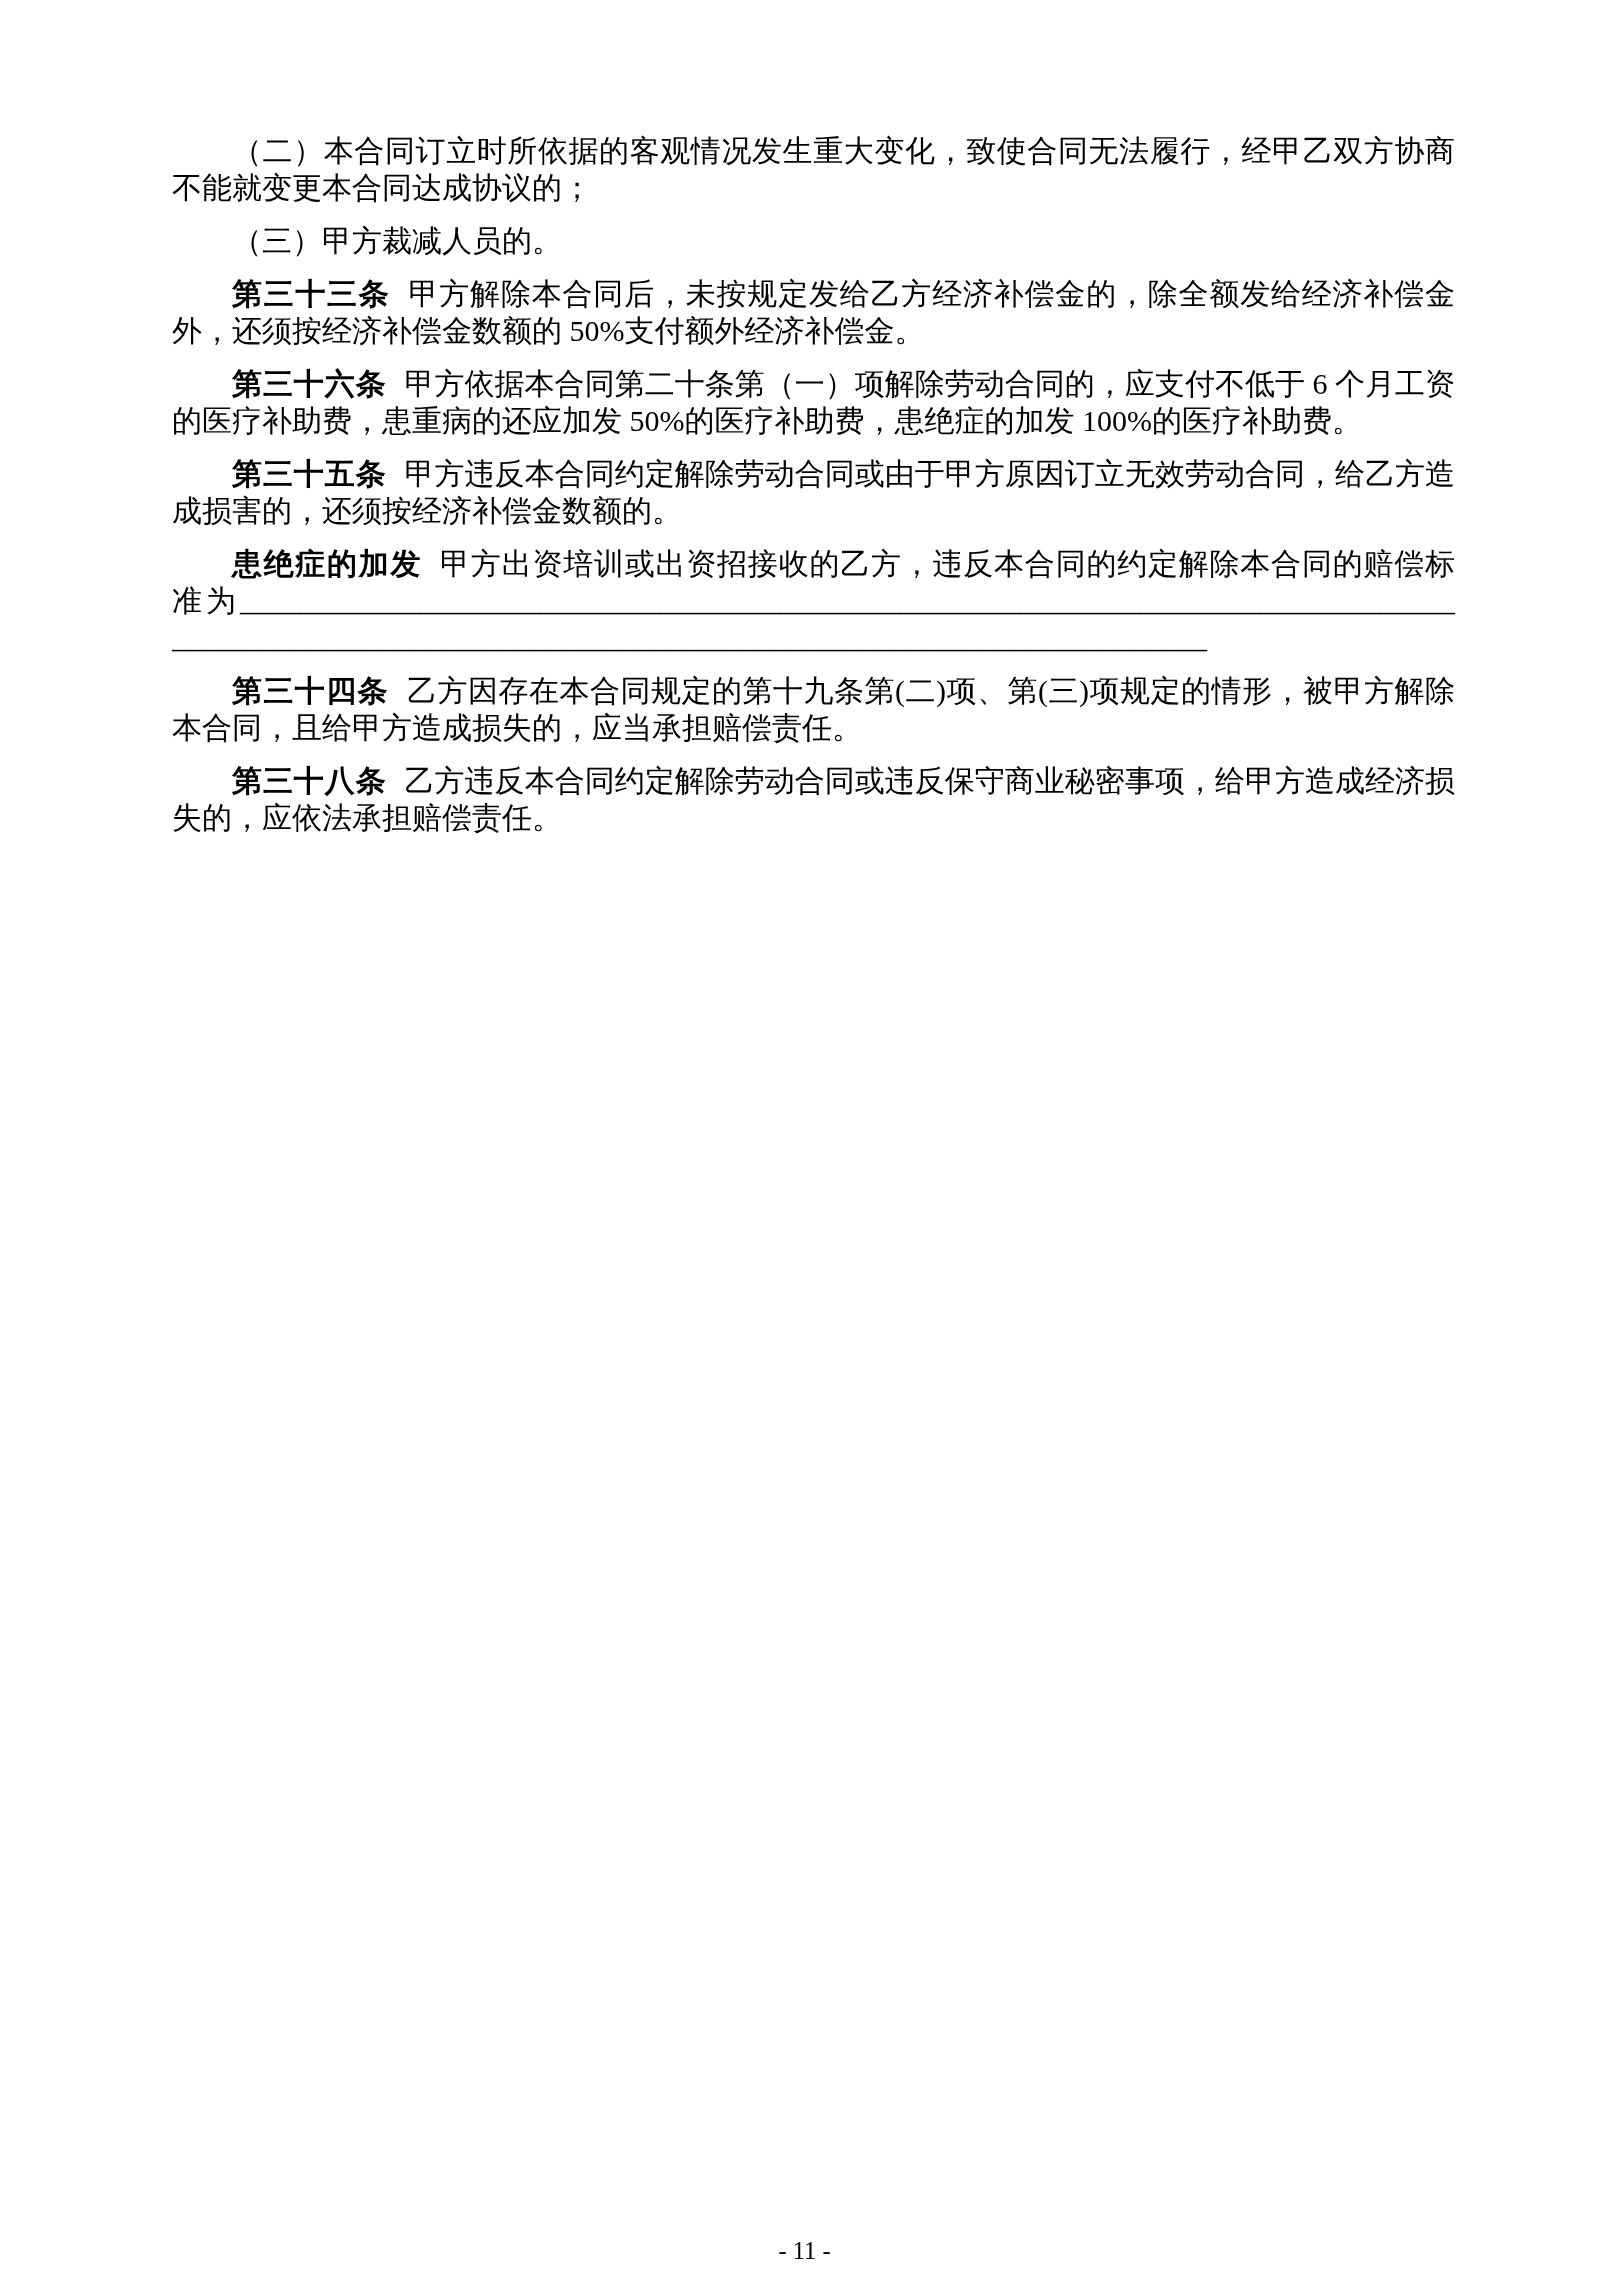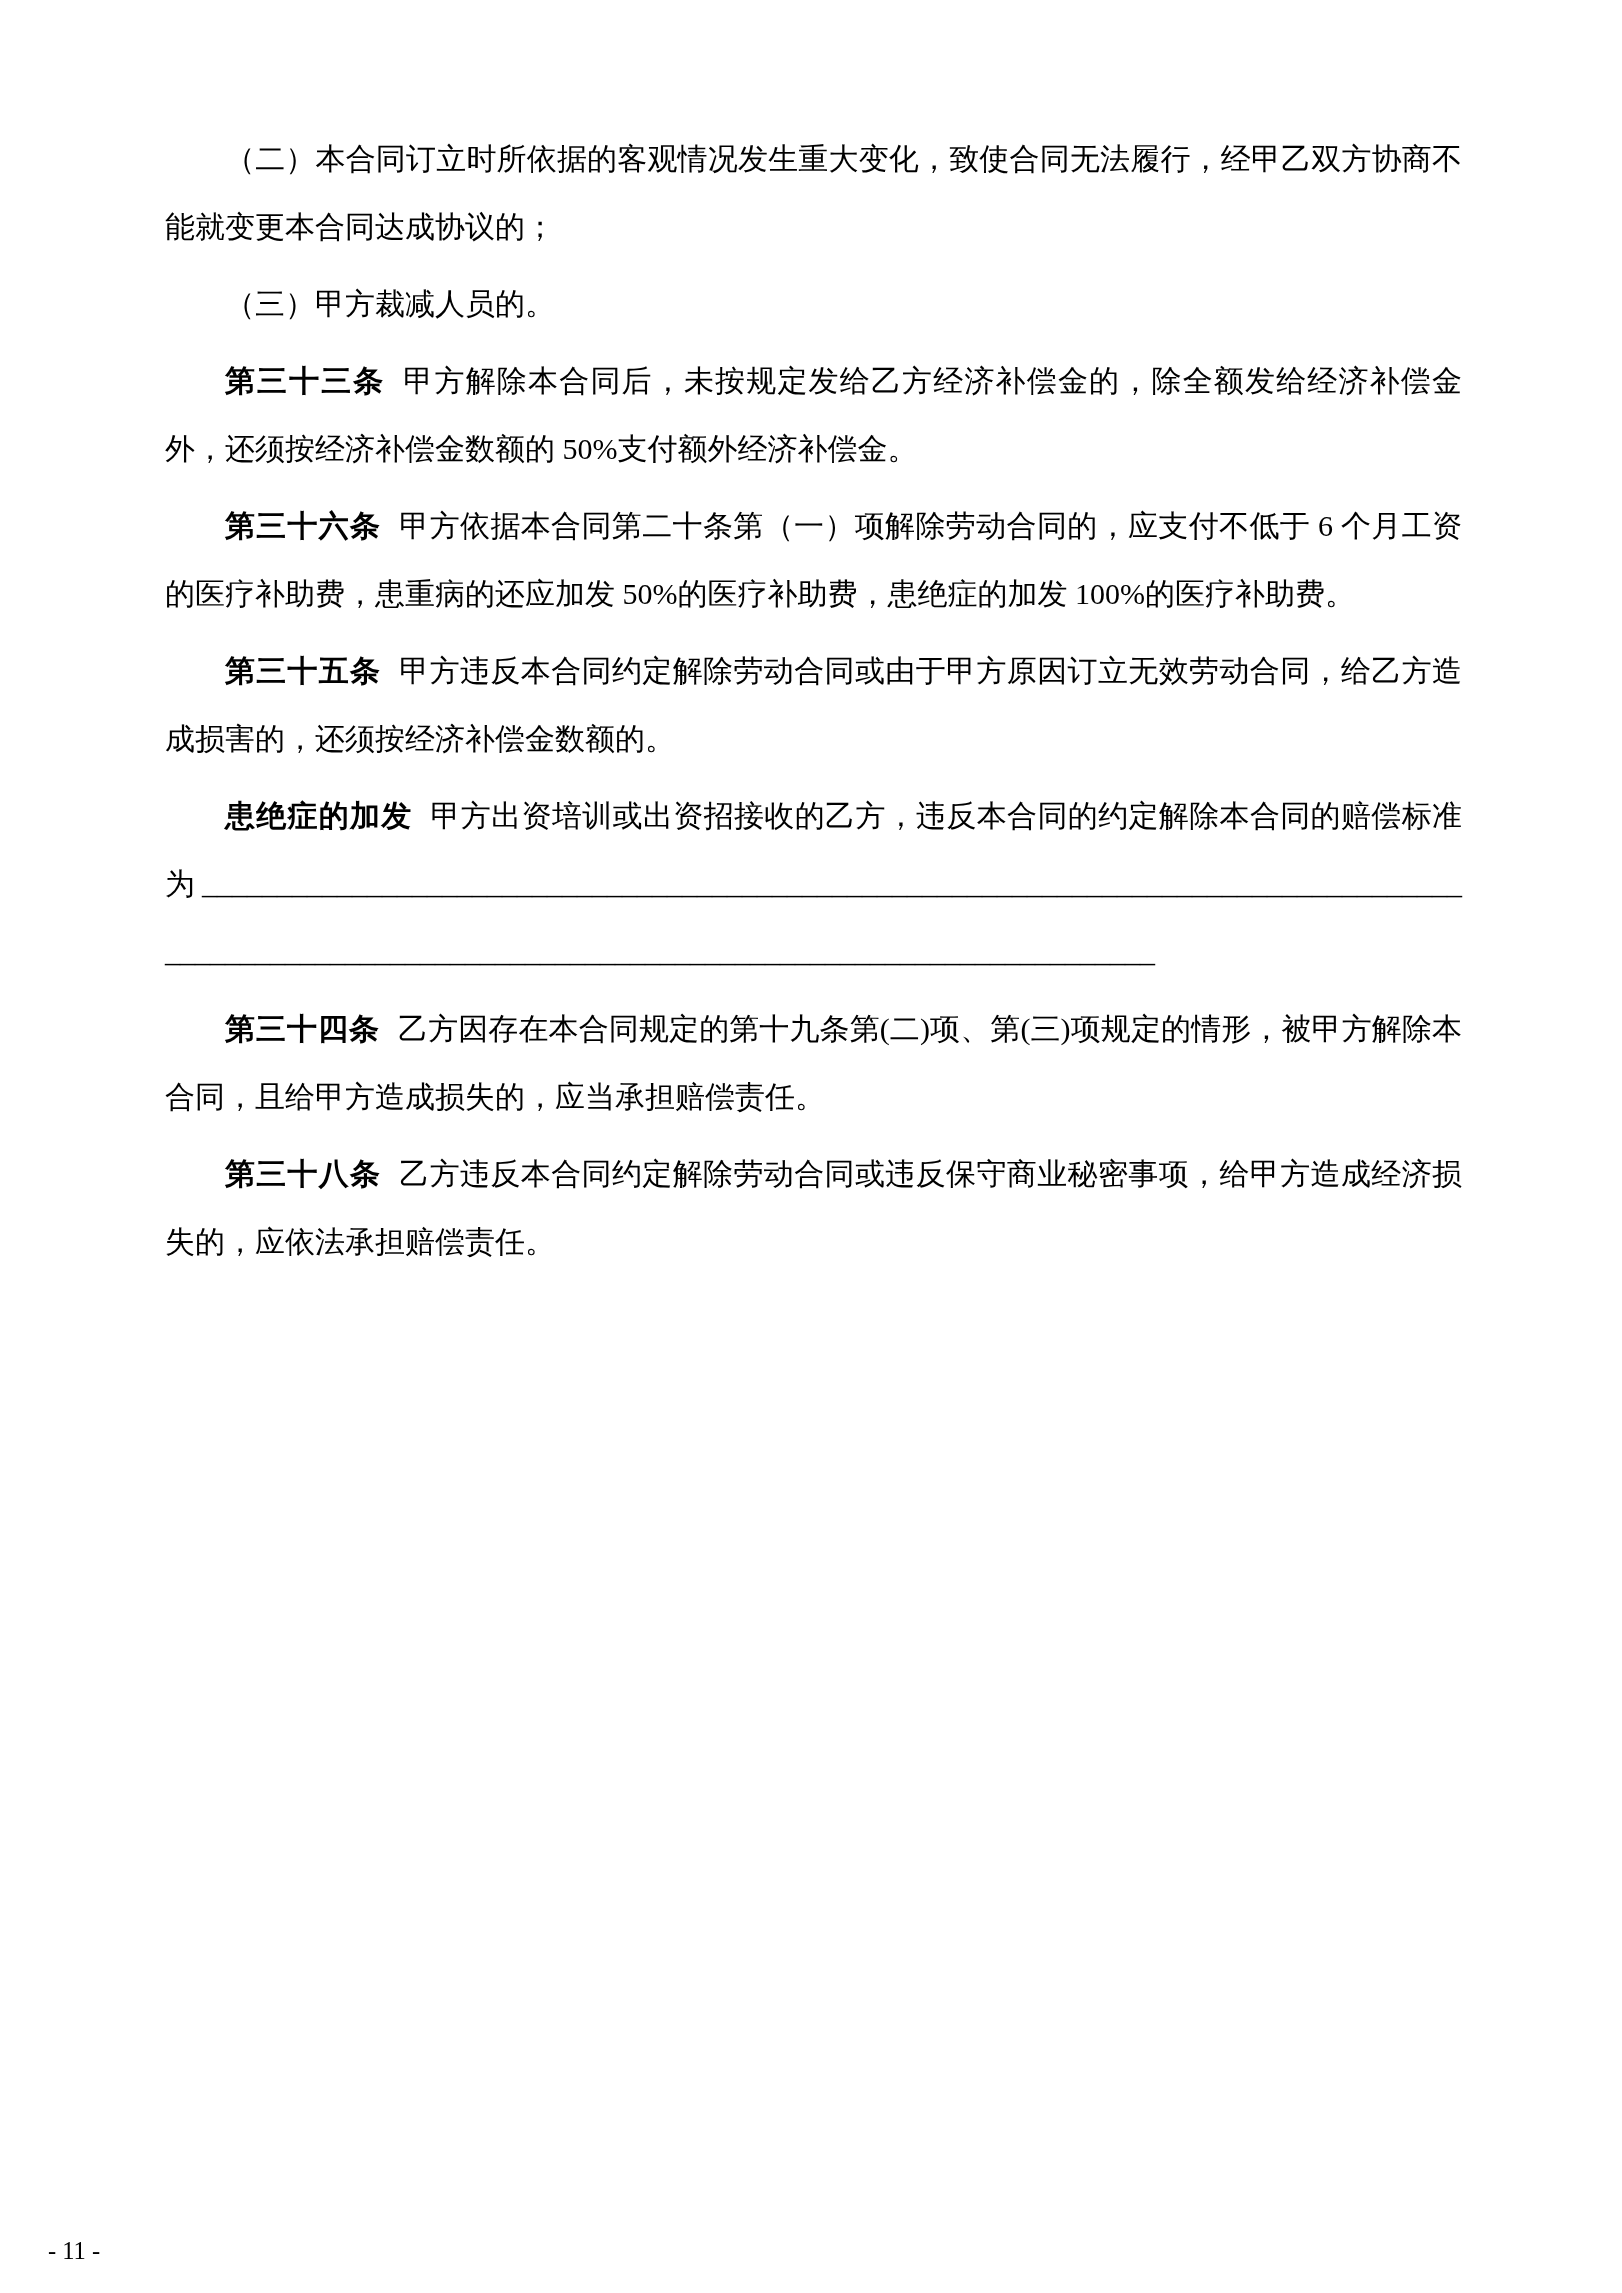--- a/index.html
+++ b/index.html
@@ -17,45 +17,44 @@
     overflow: hidden;
   }
   .content {
     position: absolute;
     left: 156px;
     top: 116px;
     width: 1315px;
     text-align: justify;
   }
   p.para {
-    margin: 9px;
+    margin: 16px;
     font-size: 30px;
-    line-height: 68px;
+    line-height: 37px;
     text-indent: 2em;
     word-break: break-all;
     overflow-wrap: break-word;
   }
   .clause-num {
     font-weight: 700;
     margin-right: 0.6em;
     letter-spacing: 0.9px;
   }
   .blank {
     word-break: break-all;
     letter-spacing: 0;
   }
   .page-num {
     position: absolute;
     left: 0;
     right: 14px;
     bottom: 29px;
-    text-align: left;
+    text-align: center;
     font-size: 24.5px;
     line-height: 29px;
-    padding-left: 48px;
   }
 </style>
 </head>
 <body>
 
 <div class="page">
   <div class="content">
 
     <p class="para"><span>（二）本合同订立时所依据的客观情况发生重大变化，致使合同无法履行，经甲乙双方协商不能就变更本合同达成协议的；</span></p>
 

